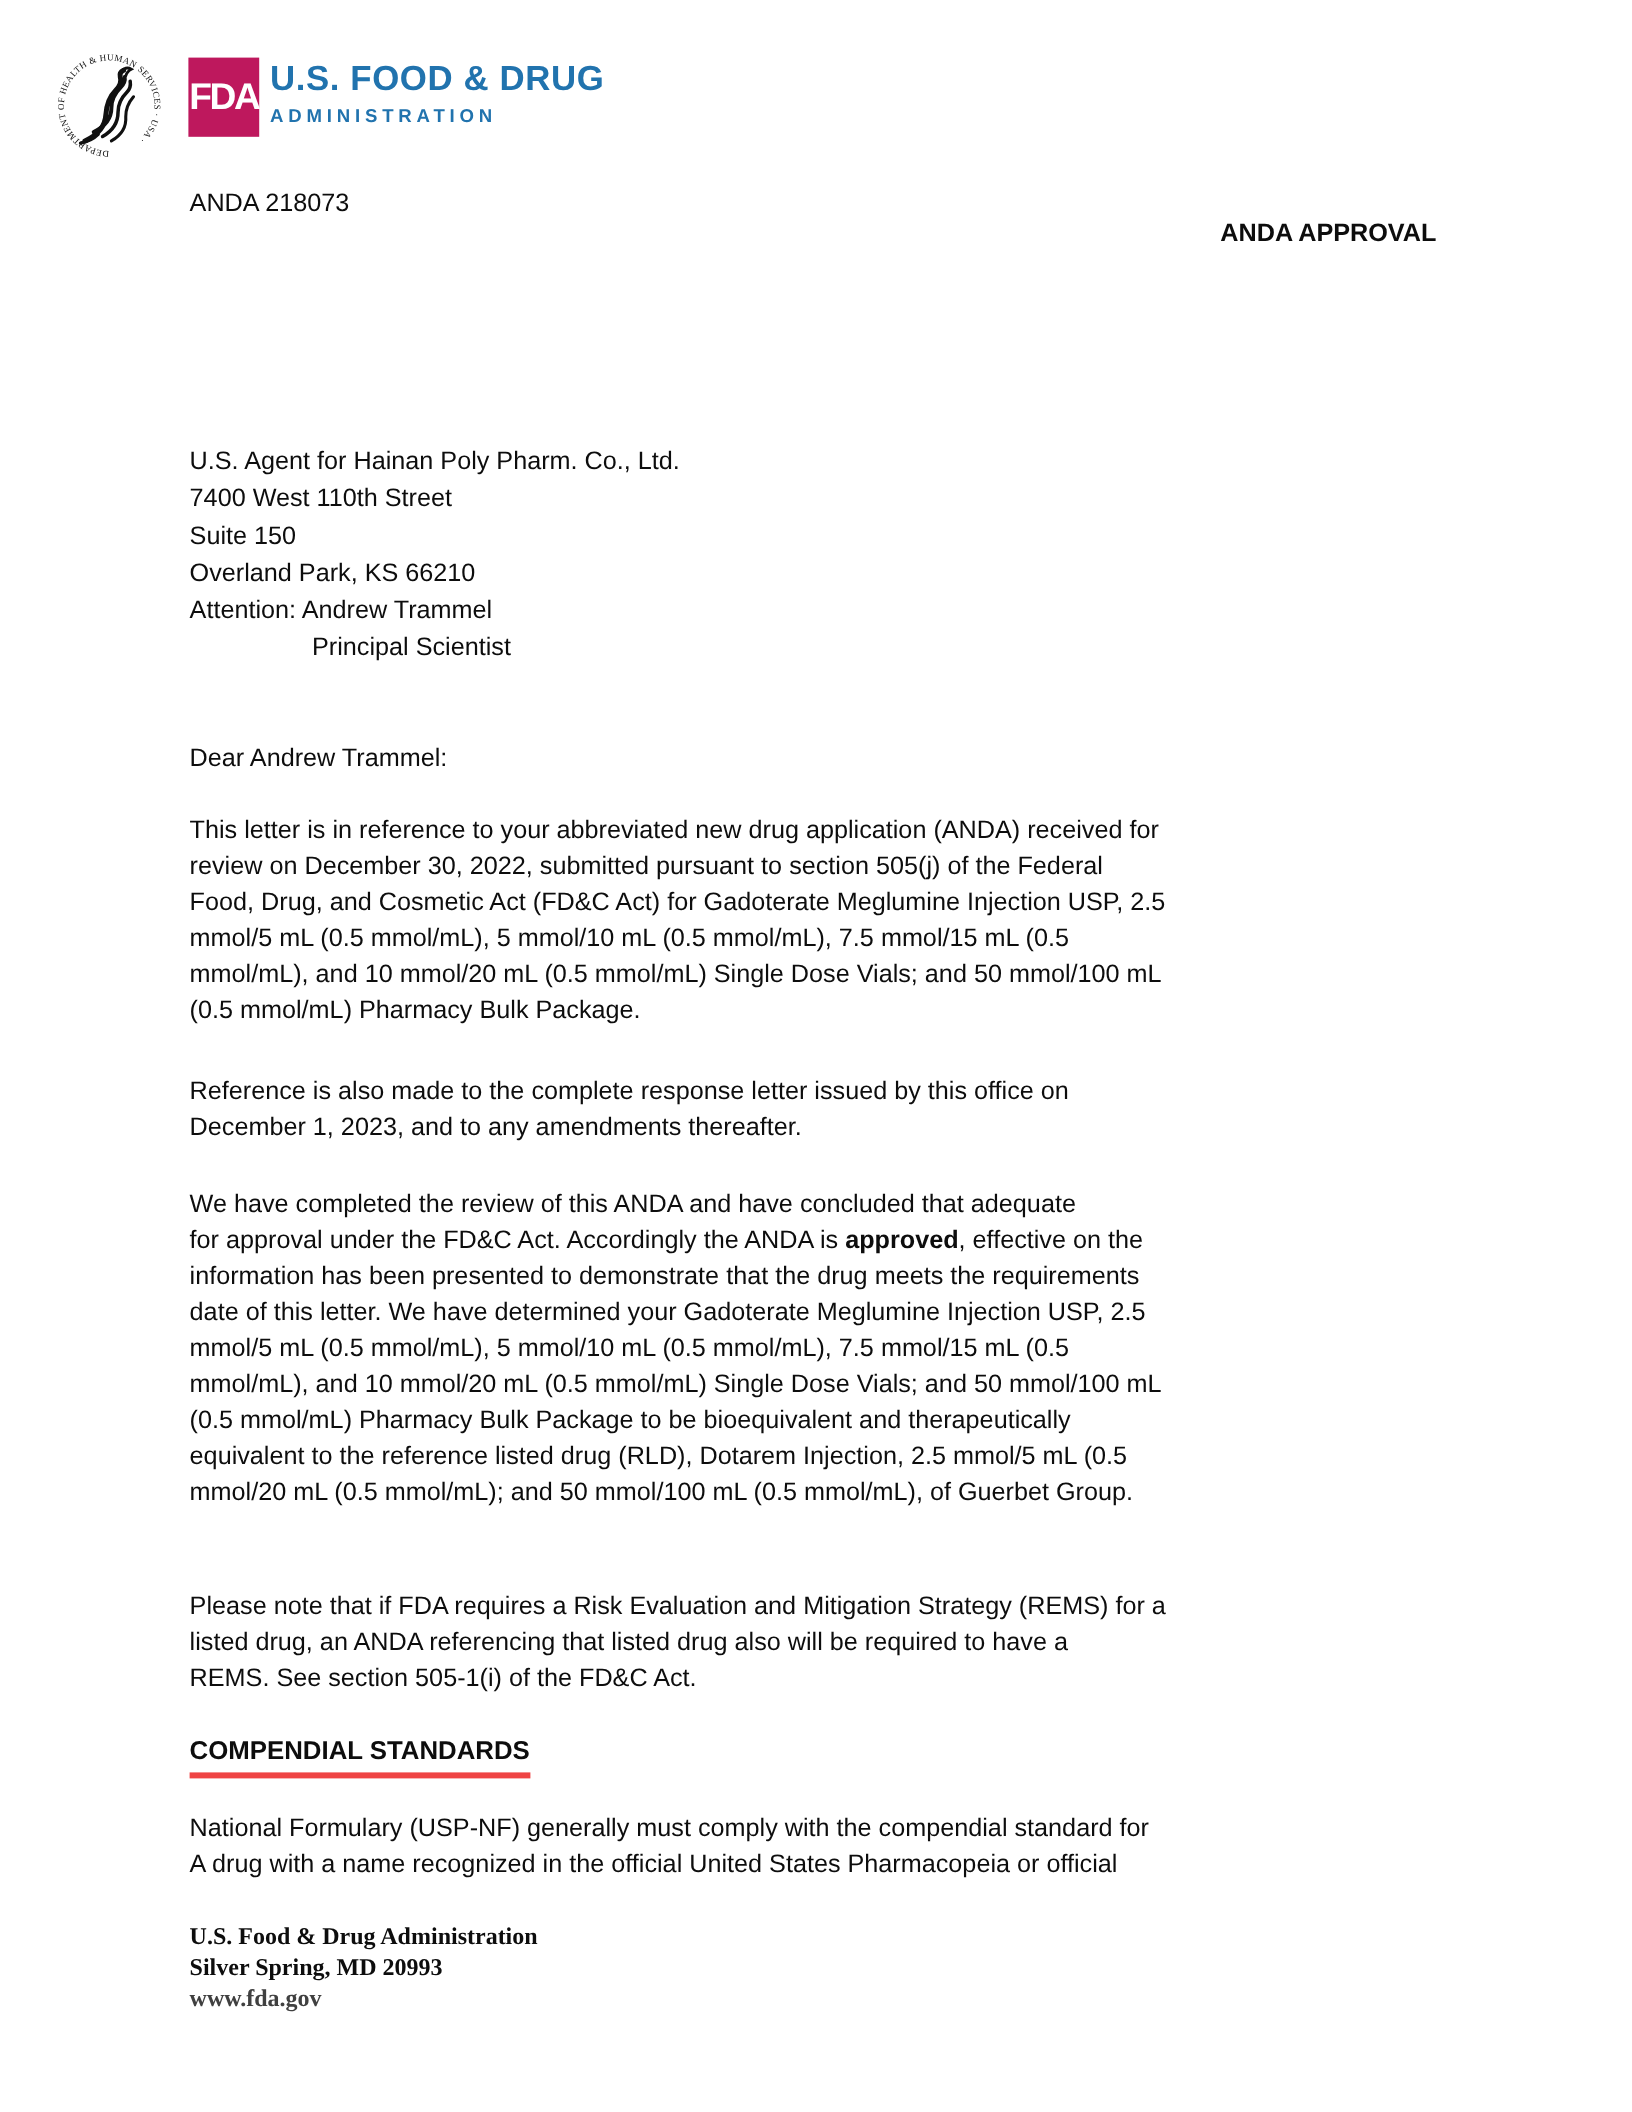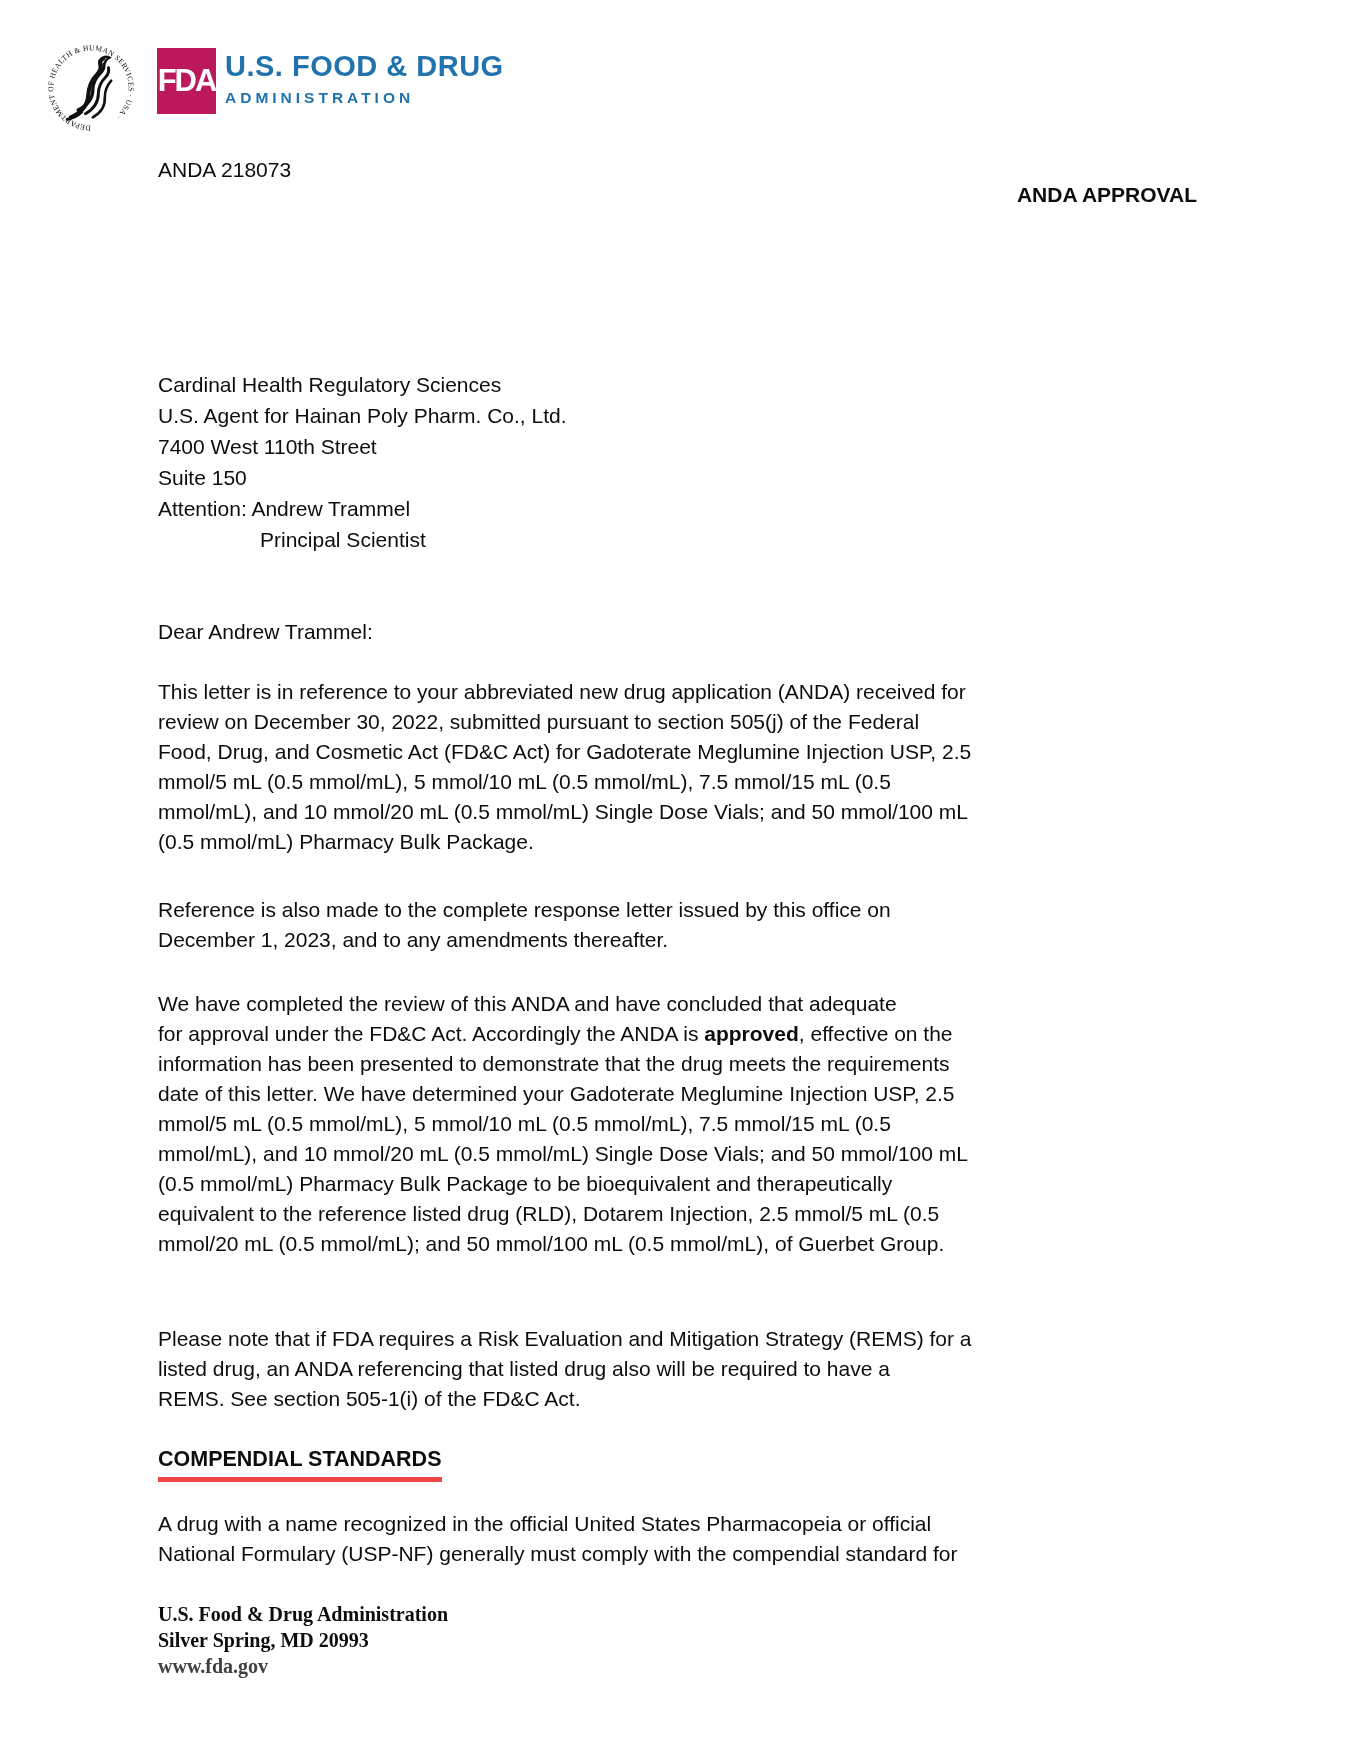--- a/index.html
+++ b/index.html
@@ -83,24 +83,24 @@
     <div class="fda-word">
       <div class="line1">U.S. FOOD &amp; DRUG</div>
       <div class="line2">ADMINISTRATION</div>
     </div>
   </div>
 
   <div class="abs t anda-number">ANDA 218073</div>
   <div class="anda-approval">ANDA APPROVAL</div>
 
   <div class="abs t address">
-    <div>Cardinal Health Regulatory Sciences</div>
     <div>U.S. Agent for Hainan Poly Pharm. Co., Ltd.</div>
     <div>7400 West 110th Street</div>
     <div>Suite 150</div>
+    <div>Overland Park, KS 66210</div>
     <div>Attention: Andrew Trammel</div>
     <div class="indent">Principal Scientist</div>
   </div>
 
   <div class="abs t salutation">Dear Andrew Trammel:</div>
 
   <div class="abs t p1">
     <div>This letter is in reference to your abbreviated new drug application (ANDA) received for</div>
     <div>review on December 30, 2022, submitted pursuant to section 505(j) of the Federal</div>
     <div>Food, Drug, and Cosmetic Act (FD&amp;C Act) for Gadoterate Meglumine Injection USP, 2.5</div>
@@ -130,22 +130,22 @@
     <div>Please note that if FDA requires a Risk Evaluation and Mitigation Strategy (REMS) for a</div>
     <div>listed drug, an ANDA referencing that listed drug also will be required to have a</div>
     <div>REMS. See section 505-1(i) of the FD&amp;C Act.</div>
   </div>
 
   <div class="abs t heading">
     <span>COMPENDIAL STANDARDS</span>
   </div>
 
   <div class="abs t p5">
+    <div>National Formulary (USP-NF) generally must comply with the compendial standard for</div>
     <div>A drug with a name recognized in the official United States Pharmacopeia or official</div>
-    <div>National Formulary (USP-NF) generally must comply with the compendial standard for</div>
   </div>
 
   <div class="abs footer">
     <div>U.S. Food &amp; Drug Administration</div>
     <div>Silver Spring, MD 20993</div>
     <div>
         <a href="#" class="site">www.fda.gov</a>
       </div>
   </div>
 

